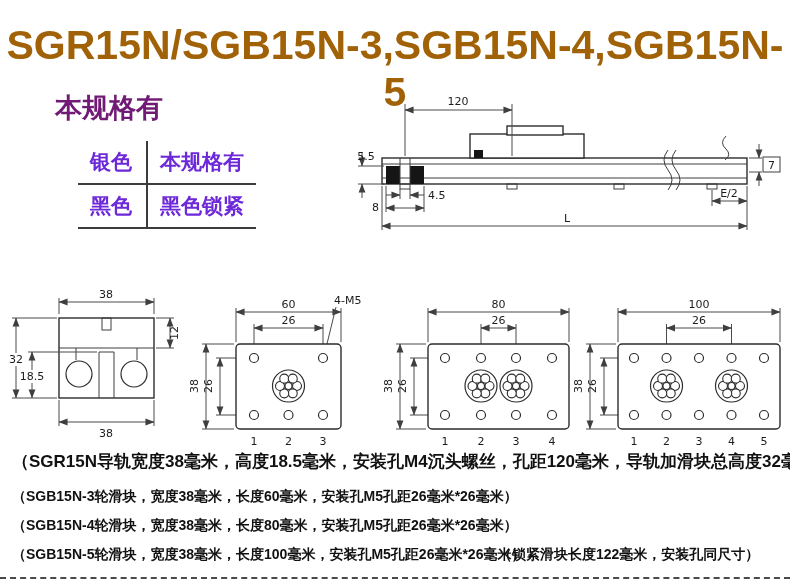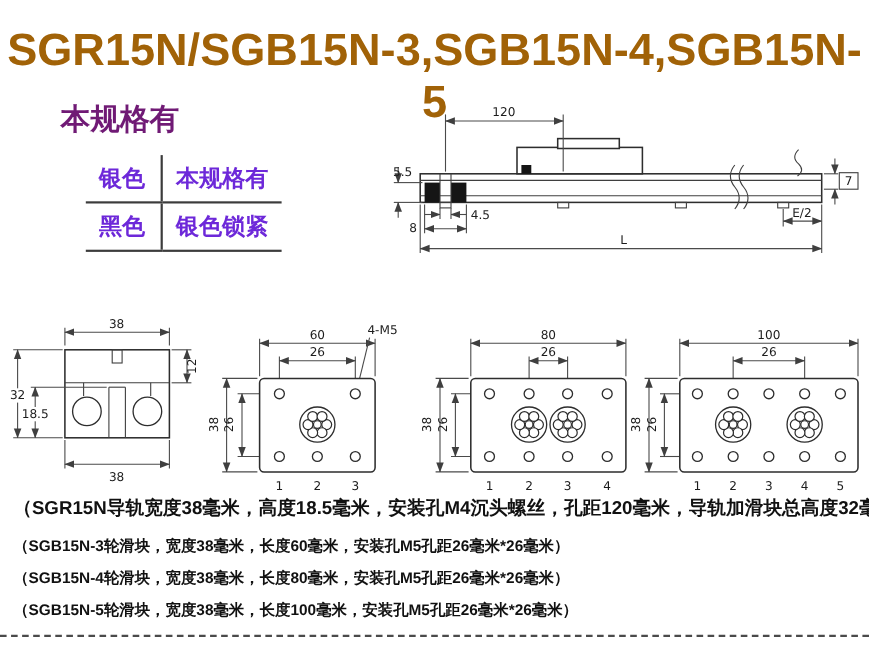--- a/index.html
+++ b/index.html
@@ -68,21 +68,21 @@
   <div class="spec-header">本规格有</div>
 
   <table class="options">
     <tbody>
         <tr>
       <td class="opt-left">银色</td>
       <td class="opt-right">本规格有</td>
     </tr>
     <tr>
       <td class="opt-left">黑色</td>
-      <td class="opt-right">银色锁紧</td>
+      <td class="opt-right">黑色锁紧</td>
     </tr>
   </tbody>
     </table>
 
   <svg class="drawing" style="left:352px;top:80px" width="430" height="175" viewBox="0 0 430 175">
     <g>
       <rect class="body" x="30" y="78" width="365" height="26"></rect>
       <line class="ln" x1="30" y1="84" x2="395" y2="84"></line>
       <line class="ln" x1="30" y1="98" x2="395" y2="98"></line>
     </g>
@@ -316,18 +316,19 @@
   <div class="notes">
     <p class="note-main">（SGR15N导轨宽度38毫米，高度18.5毫米，安装孔M4沉头螺丝，孔距120毫米，导轨加滑块总高度32毫米）</p>
     <p class="note-row">
       <span class="left-part">（SGB15N-3轮滑块，宽度38毫米，长度60毫米，安装孔M5孔距26毫米*26毫米）</span>
     </p>
     <p class="note-row">
       <span class="left-part">（SGB15N-4轮滑块，宽度38毫米，长度80毫米，安装孔M5孔距26毫米*26毫米）</span>
     </p>
     <p class="note-row">
       <span class="left-part">（SGB15N-5轮滑块，宽度38毫米，长度100毫米，安装孔M5孔距26毫米*26毫米）</span>
+      <span class="right-part">（锁紧滑块长度122毫米，安装孔同尺寸）</span>
     </p>
   </div>
 
   <div class="dashed-bottom"></div>
 
 </div>
 
 </body></html>

